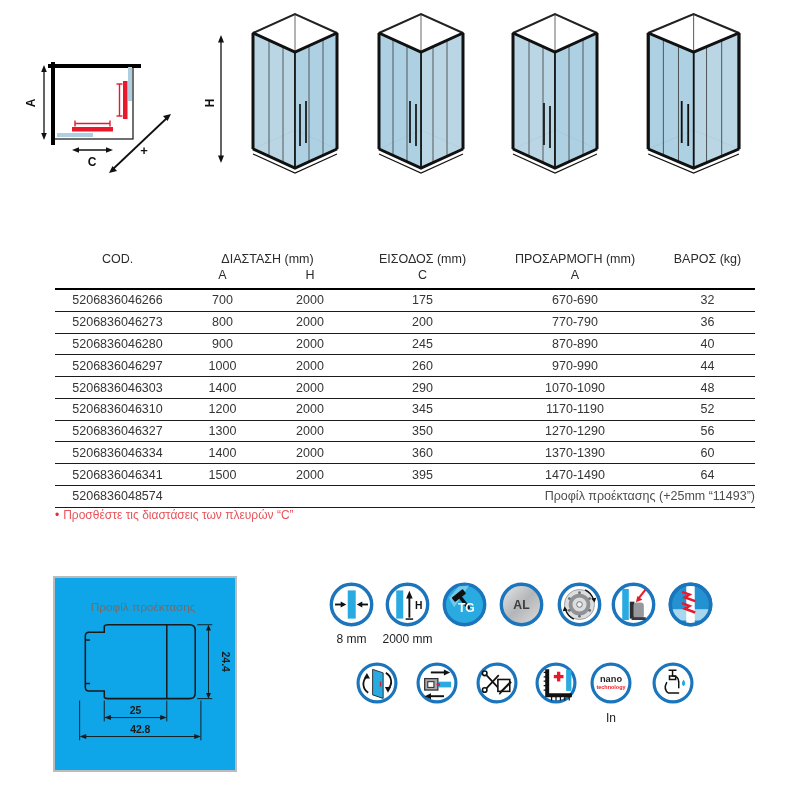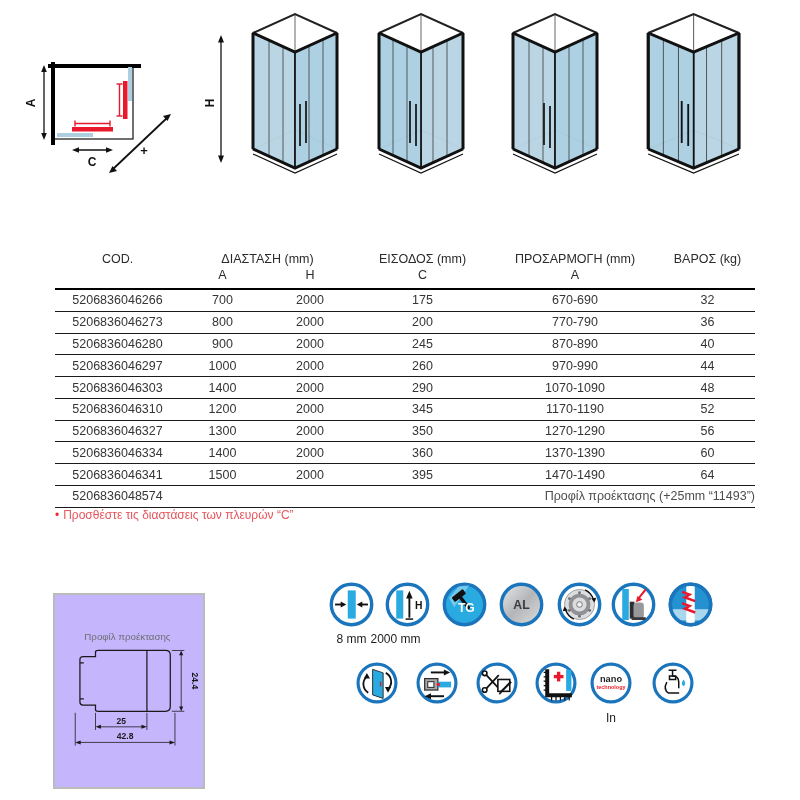--- a/index.html
+++ b/index.html
@@ -22,21 +22,21 @@
   table.spec th{font-weight:normal;color:#2b2b2d;padding:4px 0 1px;}
   table.spec tr.h2 th{border-bottom:2px solid #000;padding:1px 0 6px;}
   table.spec td{border-bottom:1.2px solid #1b1b1b;padding:3.4px 0;height:14px;}
   table.spec td.desc{text-align:right;padding-left:28px;color:#4d4d4f;}
 
   
   .note{left:55px;top:508px;font-size:12px;color:#e8545b;}
   .note .bullet{color:#e62e38;margin-right:4px;}
 
   
-  .profile-box{left:53px;top:593px;width:152px;height:196px;border:2px solid #b9bbbd;box-sizing:border-box;background:#c4b5fd;}
+  .profile-box{left:53px;top:576px;width:184px;height:196px;border:2px solid #b9bbbd;box-sizing:border-box;background:#0ea5e9;}
 
   
   .ficon{position:absolute;}
   .r1{width:47px;height:47px;top:581px;}
   .r2{width:44px;height:44px;top:661px;}
   .ilabel{position:absolute;font-size:12px;color:#1d1d1f;text-align:center;}
 </style>
 </head>
 <body>
 
@@ -319,21 +319,21 @@
   <div class="ficon r1" style="left:384px">
     <svg viewBox="0 0 50 50">
       <circle cx="25" cy="25" r="21.5" fill="#fff" stroke="#1b75bc" stroke-width="3.6"></circle>
       <rect x="13" y="10" width="7.5" height="30" fill="#29abe2"></rect>
       <path d="M27 39 V17" stroke="#111" stroke-width="2"></path>
         <polygon points="27,10.5 23.5,18.5 30.5,18.5" fill="#111"></polygon>
       <path d="M23 40.5 h8" stroke="#111" stroke-width="1.6"></path>
       <text x="37" y="29.5" text-anchor="middle" font-size="11" font-weight="bold" fill="#111">H</text>
     </svg>
   </div>
-  <div class="ilabel" style="left:362px;top:632px;width:67px">2000 mm</div>
+  <div class="ilabel" style="left:374px;top:632px;width:67px">2000 mm</div>
 
   <div class="ficon r1" style="left:441px">
     <svg viewBox="0 0 50 50">
       <circle cx="25" cy="25" r="21.5" fill="#29abe2" stroke="#1b75bc" stroke-width="3.6"></circle>
       <polygon points="19,5.5 30,4.5 14,28 8.5,18" fill="#fff" opacity="0.35"></polygon>
       <g transform="rotate(-38 20 16)" fill="#111">
         <rect x="12" y="12" width="15" height="6" rx="1"></rect>
         <rect x="17.8" y="17" width="3.6" height="16" rx="1.2"></rect>
       </g>
       <text x="27" y="32.5" text-anchor="middle" font-size="13" font-weight="bold" fill="#fff">TG</text>

